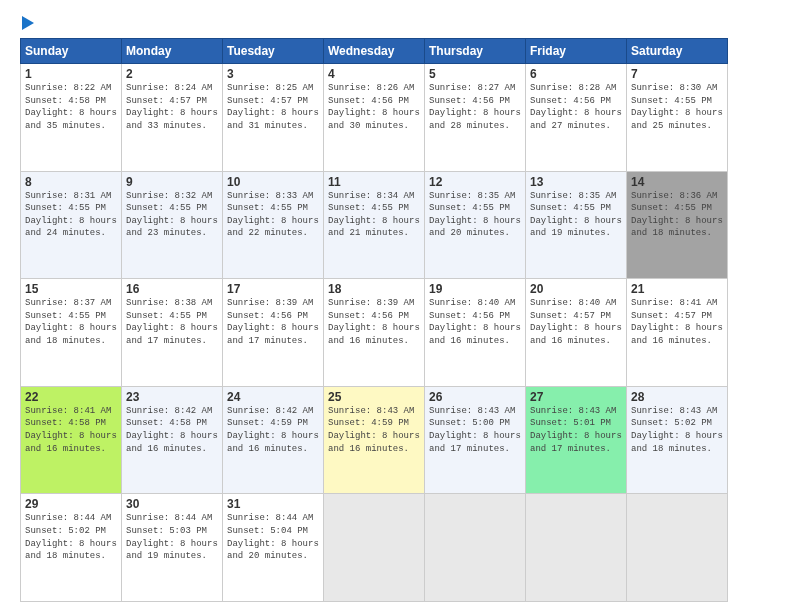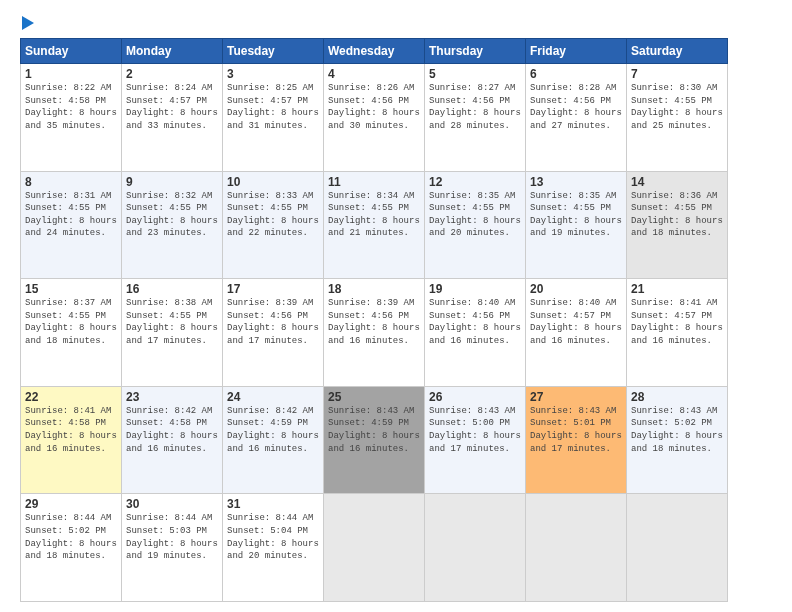--- a/index.html
+++ b/index.html
@@ -190,21 +190,21 @@
             <div class="day-info">Sunrise: 8:34 AM<br>Sunset: 4:55 PM<br>Daylight: 8 hours and 21 minutes.</div>
           </td>
           <td style="background: rgb(240, 244, 251); margin-left: 27px;">
             <span class="day-num">12</span>
             <div class="day-info">Sunrise: 8:35 AM<br>Sunset: 4:55 PM<br>Daylight: 8 hours and 20 minutes.</div>
           </td>
           <td style="background: rgb(240, 244, 251);">
             <span class="day-num">13</span>
             <div class="day-info">Sunrise: 8:35 AM<br>Sunset: 4:55 PM<br>Daylight: 8 hours and 19 minutes.</div>
           </td>
-          <td style="background: #e5e5e5; margin-top: 32px;">
+          <td style="background: #a3a3a3; margin-top: 32px;">
             <span class="day-num">14</span>
             <div class="day-info">Sunrise: 8:36 AM<br>Sunset: 4:55 PM<br>Daylight: 8 hours and 18 minutes.</div>
           </td>
         </tr>
         <tr>
           <td>
             <span class="day-num">15</span>
             <div class="day-info">Sunrise: 8:37 AM<br>Sunset: 4:55 PM<br>Daylight: 8 hours and 18 minutes.</div>
           </td>
           <td>
@@ -226,41 +226,41 @@
           <td>
             <span class="day-num">20</span>
             <div class="day-info">Sunrise: 8:40 AM<br>Sunset: 4:57 PM<br>Daylight: 8 hours and 16 minutes.</div>
           </td>
           <td>
             <span class="day-num">21</span>
             <div class="day-info">Sunrise: 8:41 AM<br>Sunset: 4:57 PM<br>Daylight: 8 hours and 16 minutes.</div>
           </td>
         </tr>
         <tr>
-          <td style="background: #fef9c3;">
+          <td style="background: #bef264;">
             <span class="day-num">22</span>
             <div class="day-info">Sunrise: 8:41 AM<br>Sunset: 4:58 PM<br>Daylight: 8 hours and 16 minutes.</div>
           </td>
           <td style="background: rgb(240, 244, 251);">
             <span class="day-num">23</span>
             <div class="day-info">Sunrise: 8:42 AM<br>Sunset: 4:58 PM<br>Daylight: 8 hours and 16 minutes.</div>
           </td>
           <td style="background: rgb(240, 244, 251);">
             <span class="day-num">24</span>
             <div class="day-info">Sunrise: 8:42 AM<br>Sunset: 4:59 PM<br>Daylight: 8 hours and 16 minutes.</div>
           </td>
-          <td style="background: #a3a3a3;">
+          <td style="background: #fef9c3;">
             <span class="day-num">25</span>
             <div class="day-info">Sunrise: 8:43 AM<br>Sunset: 4:59 PM<br>Daylight: 8 hours and 16 minutes.</div>
           </td>
           <td style="background: rgb(240, 244, 251);">
             <span class="day-num">26</span>
             <div class="day-info">Sunrise: 8:43 AM<br>Sunset: 5:00 PM<br>Daylight: 8 hours and 17 minutes.</div>
           </td>
-          <td style="background: #fdba74;">
+          <td style="background: #86efac;">
             <span class="day-num">27</span>
             <div class="day-info">Sunrise: 8:43 AM<br>Sunset: 5:01 PM<br>Daylight: 8 hours and 17 minutes.</div>
           </td>
           <td style="background: rgb(240, 244, 251);">
             <span class="day-num">28</span>
             <div class="day-info">Sunrise: 8:43 AM<br>Sunset: 5:02 PM<br>Daylight: 8 hours and 18 minutes.</div>
           </td>
         </tr>
         <tr>
           <td>

